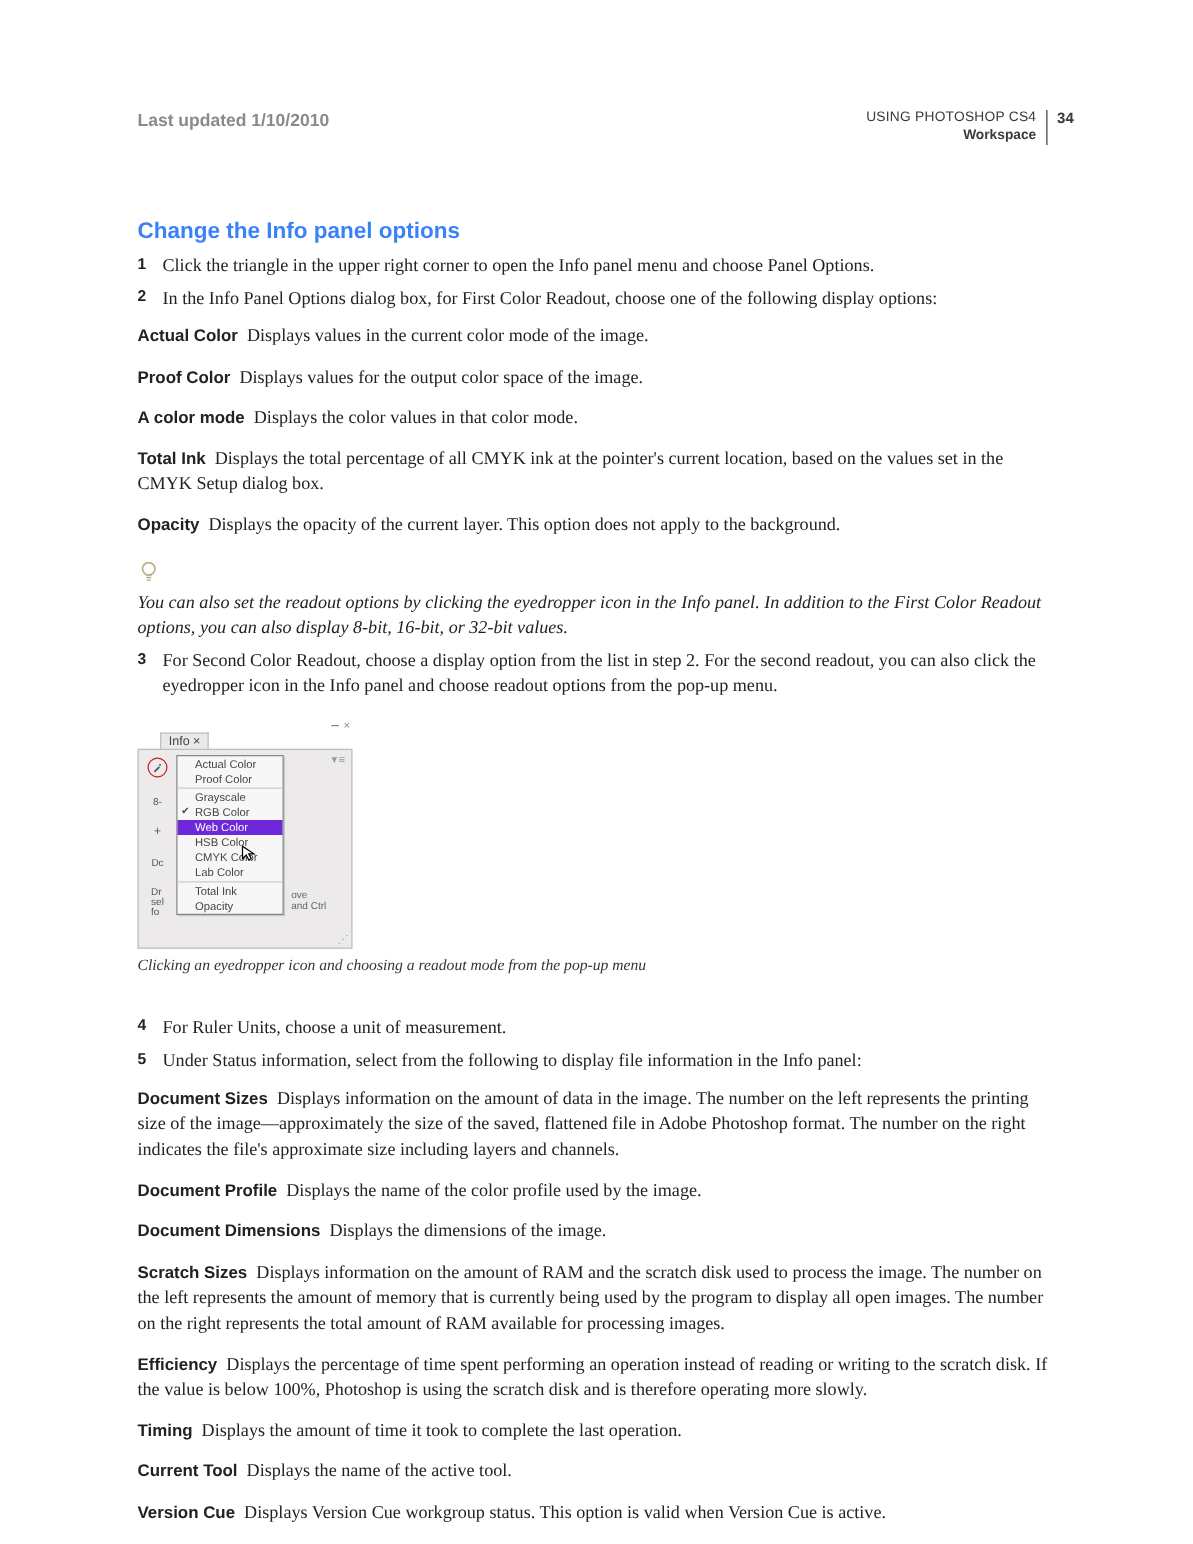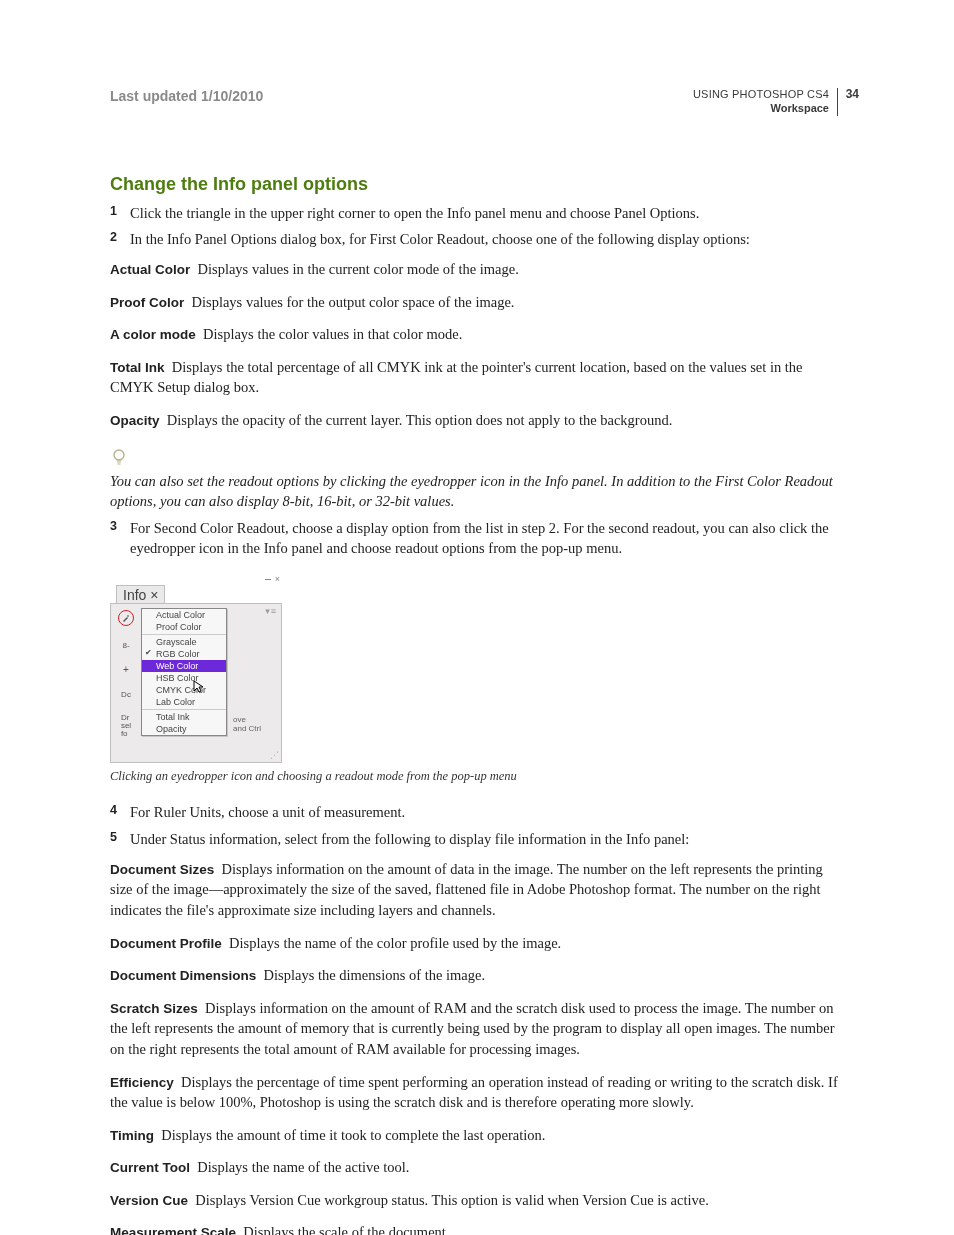--- a/index.html
+++ b/index.html
@@ -45,21 +45,21 @@
     font-weight: 700;
     font-size: 12px;
   }
   .hdr-right .t1 { letter-spacing: 0.2px; }
   .hdr-right .t2 { font-weight: 700; }
   h2.section {
     font-family: "Myriad Pro", "Helvetica Neue", Arial, sans-serif;
     font-weight: 700;
     font-size: 18px;
     margin: 0 0 8px 0;
-    color: #4d7c0f;
+    color: #3b82f6;
   }
   ol.steps {
     margin: 0;
     padding: 0 0 0 0;
     list-style: none;
     font-size: 14.5px;
     line-height: 1.4;
   }
   ol.steps > li {
     position: relative;
@@ -96,21 +96,21 @@
     margin: 4px 6px 0 2px;
   }
   .tip .txt {
     font-style: italic;
     font-size: 14.5px;
     line-height: 1.42;
   }
   .fig-caption {
     font-style: italic;
     font-size: 12.5px;
-    margin: 6px 0 18px 0;
+    margin: 6px 0 32px 0;
     color: #333;
   }
   
   .info-mock {
     margin-top: 16px;
     width: 172px;
     font-family: "Tahoma", "Helvetica Neue", Arial, sans-serif;
     font-size: 9px;
     color: #444;
     position: relative;
@@ -124,24 +124,24 @@
     padding-right: 2px;
   }
   .im-top .dash { width:6px; height:1px; background:#888; }
   .im-top .x { font-size:9px; color:#888; line-height:9px; }
   .im-tab {
     display: inline-block;
     border: 1px solid #bfbfbf;
     border-bottom: none;
     background: #e9e9e9;
     padding: 1px 6px 1px 6px;
-    font-size: 14px;
+    font-size: 10px;
     position: relative;
     top: 1px;
-    margin-left: 6px;
+    margin-left: 18px;
   }
   .im-body {
     border: 1px solid #bfbfbf;
     background: #eceaea;
     padding: 4px 4px 4px 4px;
     position: relative;
     min-height: 150px;
   }
   .im-leftcol {
     position: absolute;

